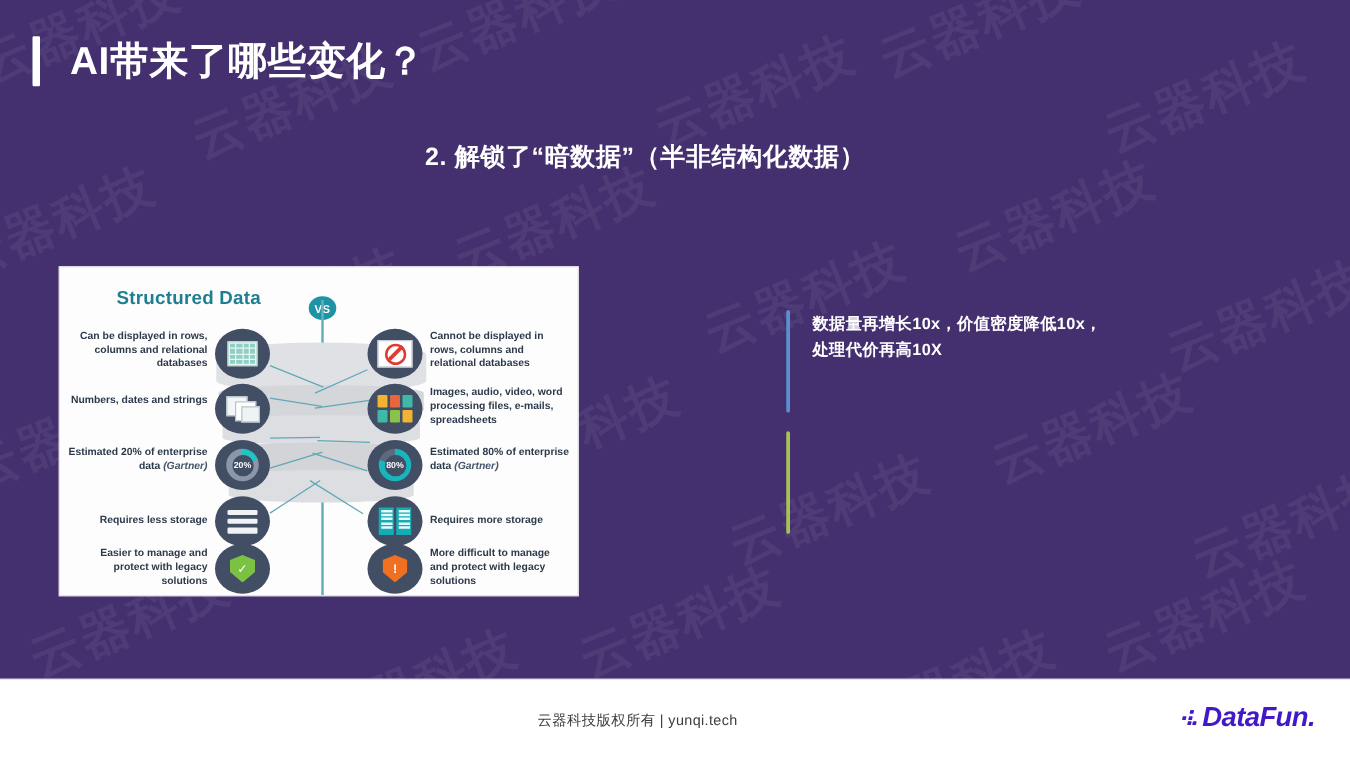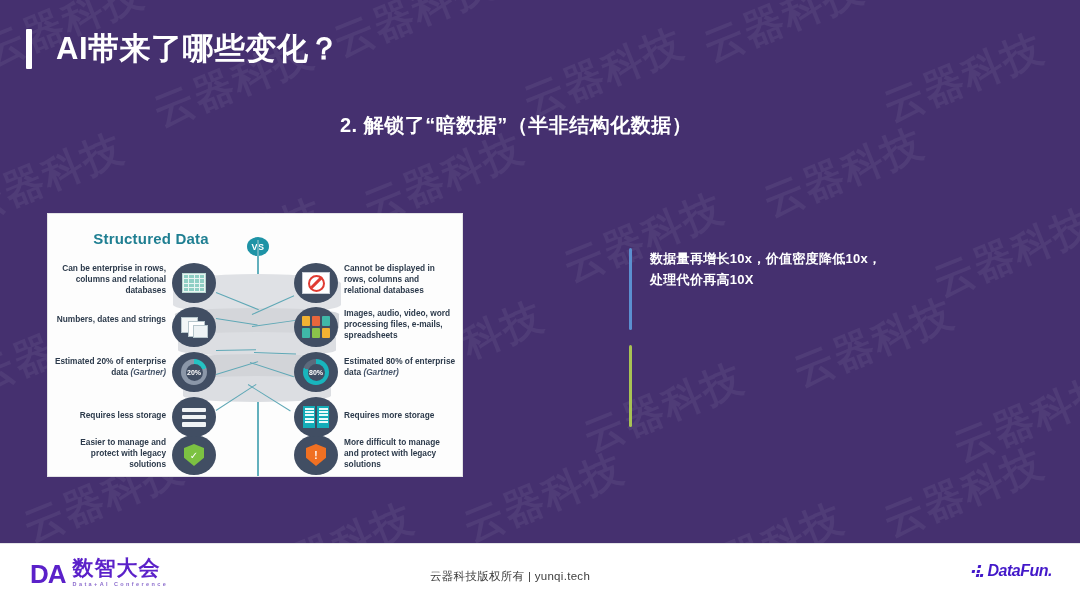--- a/index.html
+++ b/index.html
@@ -121,21 +121,21 @@
   .logo-da{position:absolute;left:30px;top:14px;display:flex;align-items:flex-end;gap:7px;}
   .da-mark{font-size:26px;font-weight:800;color:#5b21c9;letter-spacing:-1px;line-height:1;}
   .da-cn{display:flex;flex-direction:column;}
   .da-cn .cn{font-size:21px;font-weight:800;color:#5b21c9;line-height:1;letter-spacing:1px;}
   .da-cn .en{font-size:5.5px;font-weight:700;color:#8b6ccd;letter-spacing:2.4px;margin-top:3px;}
   .f-copy{position:absolute;left:430px;top:26px;font-size:11.5px;color:#3d3d3d;letter-spacing:.3px;}
   .logo-df{position:absolute;right:28px;top:20px;display:flex;align-items:center;gap:4px;}
   .df-dots{display:grid;grid-template-columns:repeat(3,3px);grid-template-rows:repeat(3,3px);gap:1.5px;transform:skewX(-12deg);}
   .df-dots span{background:#4318c9;border-radius:.5px;}
   .df-dots span.off{background:transparent;}
-  .df-word{font-size:16px;font-weight:800;color:#4318c9;font-style:italic;letter-spacing:-.5px;line-height:1;}
+  .df-word{font-size:22px;font-weight:800;color:#4318c9;font-style:italic;letter-spacing:-.5px;line-height:1;}
 </style>
 </head>
 <body>
 
 <div class="slide">
 
   <div class="wm-layer">
     <div class="wm" style="left:-20px;top:-5px;">云器科技</div>
     <div class="wm" style="left:150px;top:55px;">云器科技</div>
     <div class="wm" style="left:330px;top:-15px;">云器科技</div>
@@ -191,21 +191,21 @@
       <div class="connector" style="left:168px;top:136px;width:40px;transform:rotate(-1deg);"></div>
       <div class="connector" style="left:168px;top:160px;width:44px;transform:rotate(-17deg);"></div>
       <div class="connector" style="left:168px;top:196px;width:48px;transform:rotate(-33deg);"></div>
       <div class="connector" style="left:204px;top:100px;width:46px;transform:rotate(-24deg);"></div>
       <div class="connector" style="left:204px;top:112px;width:44px;transform:rotate(-8deg);"></div>
       <div class="connector" style="left:206px;top:138px;width:42px;transform:rotate(2deg);"></div>
       <div class="connector" style="left:202px;top:148px;width:46px;transform:rotate(18deg);"></div>
       <div class="connector" style="left:200px;top:170px;width:50px;transform:rotate(32deg);"></div>
 
       <div class="row" style="top:48px;">
-        <div class="lbl l" style="top:1px;">Can be enterprise in rows, columns and relational databases</div>
+        <div class="lbl l" style="top:1px;">Can be displayed in rows, columns and relational databases</div>
         <div class="icon l" style="top:1px;">
           <div class="g-grid">
             <span></span>
               <span></span>
               <span></span>
               <span></span>
             <span></span>
               <span></span>
               <span></span>
               <span></span>
@@ -322,27 +322,20 @@
 
   <div class="callout" style="left:629px;top:345px;height:82px;">
     <div class="c-bar" style="background:#a8c254"></div>
     <div class="c-text">
     </div>
   </div>
 
   <div class="footer">
     <div class="f-line"></div>
 
-    <div class="logo-da">
-      <div class="da-mark">DA</div>
-      <div class="da-cn">
-        <div class="cn">数智大会</div>
-        <div class="en">Data+AI Conference</div>
-      </div>
-    </div>
 
     <div class="f-copy">云器科技版权所有  |  yunqi.tech</div>
 
     <div class="logo-df">
       <div class="df-dots">
         <span class="off"></span>
           <span></span>
           <span class="off"></span>
         <span></span>
           <span></span>

